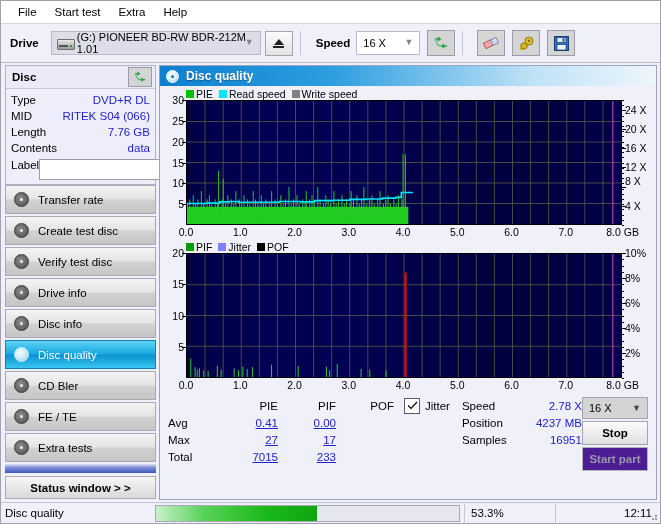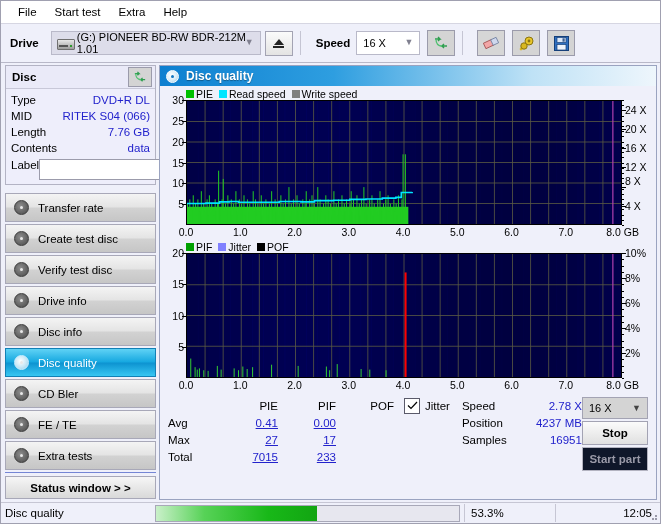--- a/index.html
+++ b/index.html
@@ -75,21 +75,21 @@
     display:flex;align-items:center;justify-content:center;position:relative;overflow:hidden;
   }
   .tb-btn.flat{background:#d6d6d6;}
   
   .body-row{flex:1;display:flex;min-height:0;}
   .sidebar{
     width:158px;flex:0 0 158px;display:flex;flex-direction:column;
     background:#eff0fa;padding:2px 3px 0 4px;box-sizing:border-box;
   }
   .disc-panel{
-    border:1px solid #b3b3c4;background:#eeeefb;margin-bottom:8px;
+    border:1px solid #b3b3c4;background:#eeeefb;margin-bottom:0;
   }
   .disc-head{
     height:22px;display:flex;align-items:center;background:#eaeaf8;
     border-bottom:1px solid #c8c8d8;padding-left:6px;
   }
   .disc-head .t{font-weight:bold;font-size:11.5px;}
   .refresh-btn{
     margin-left:auto;margin-right:3px;width:22px;height:18px;background:#d4d4d4;
     border:1px solid #9b9bab;display:flex;align-items:center;justify-content:center;
   }
@@ -177,21 +177,21 @@
   .chk{width:14px;height:14px;border:1px solid #5a5a6a;background:#fff;display:flex;align-items:center;justify-content:center;margin-right:5px;}
   .chk svg{display:block;}
   .right-stats{margin-left:12px;}
   .rs-row{display:flex;height:17px;align-items:center;}
   .rs-lab{width:56px;font-weight:normal;}
   .rs-val{width:64px;text-align:right;color:#2222cc;}
   .right-ctrl{margin-left:auto;width:96px;display:flex;flex-direction:column;gap:2px;padding-right:2px;}
   .rc-combo{height:20px;background:#d4d4d4;border:1px solid #a3a3b3;display:flex;align-items:center;padding-left:6px;font-size:11px;position:relative;}
   .rc-combo .ar{position:absolute;right:6px;color:#444;font-size:9px;}
   .rc-btn{height:22px;background:linear-gradient(#fbfbfb,#e0e0e0);border:1px solid #a3a3b3;display:flex;align-items:center;justify-content:center;font-weight:bold;font-size:11.5px;}
-  .rc-btn.disabled{background:#0f172a;color:#9a9aa8;border-color:#b3b3c0;}
+  .rc-btn.disabled{background:#4c1d95;color:#9a9aa8;border-color:#b3b3c0;}
   
   .statusbar{
     height:20px;flex:0 0 20px;display:flex;align-items:center;
     border-top:1px solid #c6c6d4;background:#eff0fa;font-size:11.5px;
   }
   .sb-cell{display:flex;align-items:center;height:18px;}
   .sb-text{width:150px;padding-left:4px;}
   .sb-prog{flex:1;height:15px;border:1px solid #a8a8b8;background:#e7e7ef;position:relative;margin-right:4px;}
   .sb-prog .fill{position:absolute;left:0;top:0;bottom:0;background:linear-gradient(90deg,#caf0ca 0%,#57d257 30%,#18b818 70%,#12a512 100%);}
   .sb-pct{width:84px;padding-left:6px;border-left:1px solid #c6c6d4;height:18px;display:flex;align-items:center;}
@@ -974,21 +974,21 @@
       </div>
     </div>
   </div>
 
   <div class="statusbar">
     <div class="sb-cell sb-text">Disc quality</div>
     <div class="sb-prog">
       <div class="fill" id="progfill" style="width: 53.3%;"></div>
     </div>
     <div class="sb-pct">53.3%</div>
-    <div class="sb-time">12:05</div>
+    <div class="sb-time">12:11</div>
   </div>
 
   <div class="grip">
     <i style="left:7px;top:7px"></i>
       <i style="left:4px;top:7px"></i>
       <i style="left:7px;top:4px"></i>
   </div>
 </div>
 
 </body></html>

